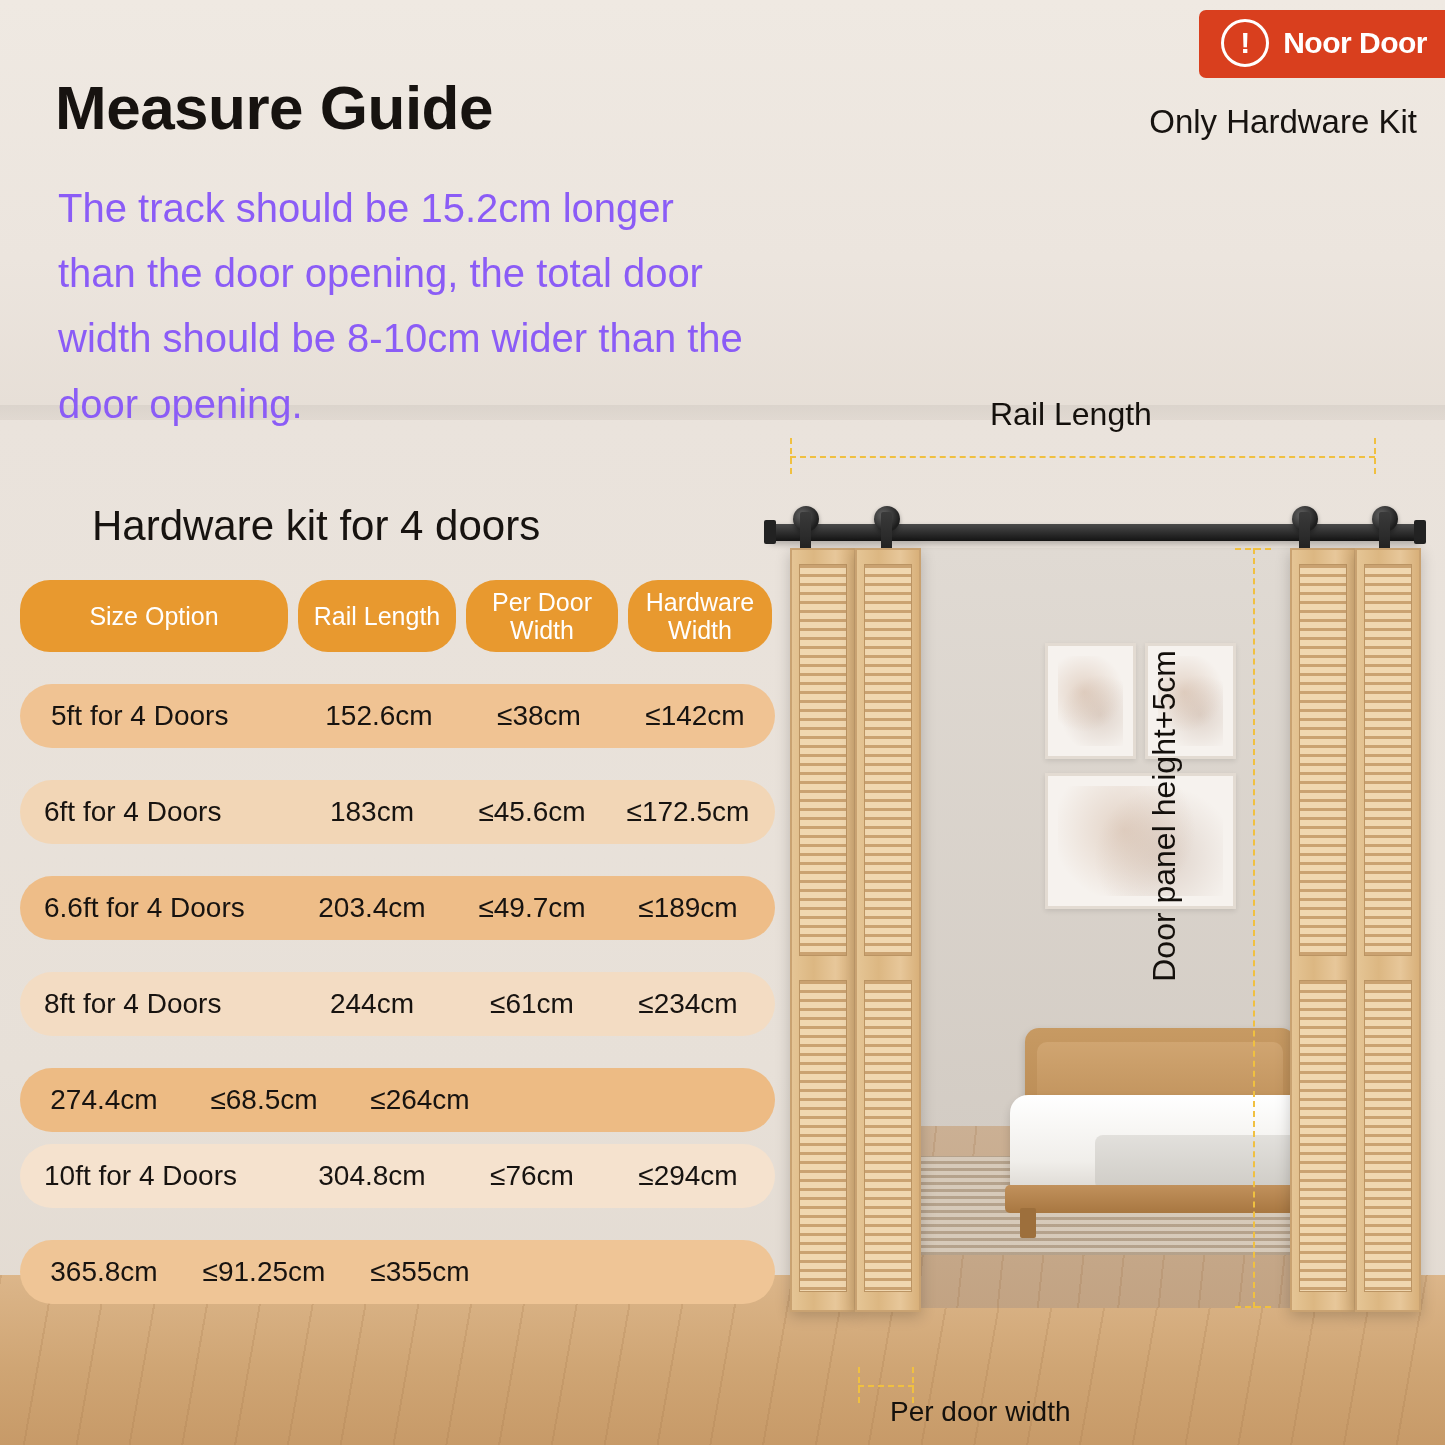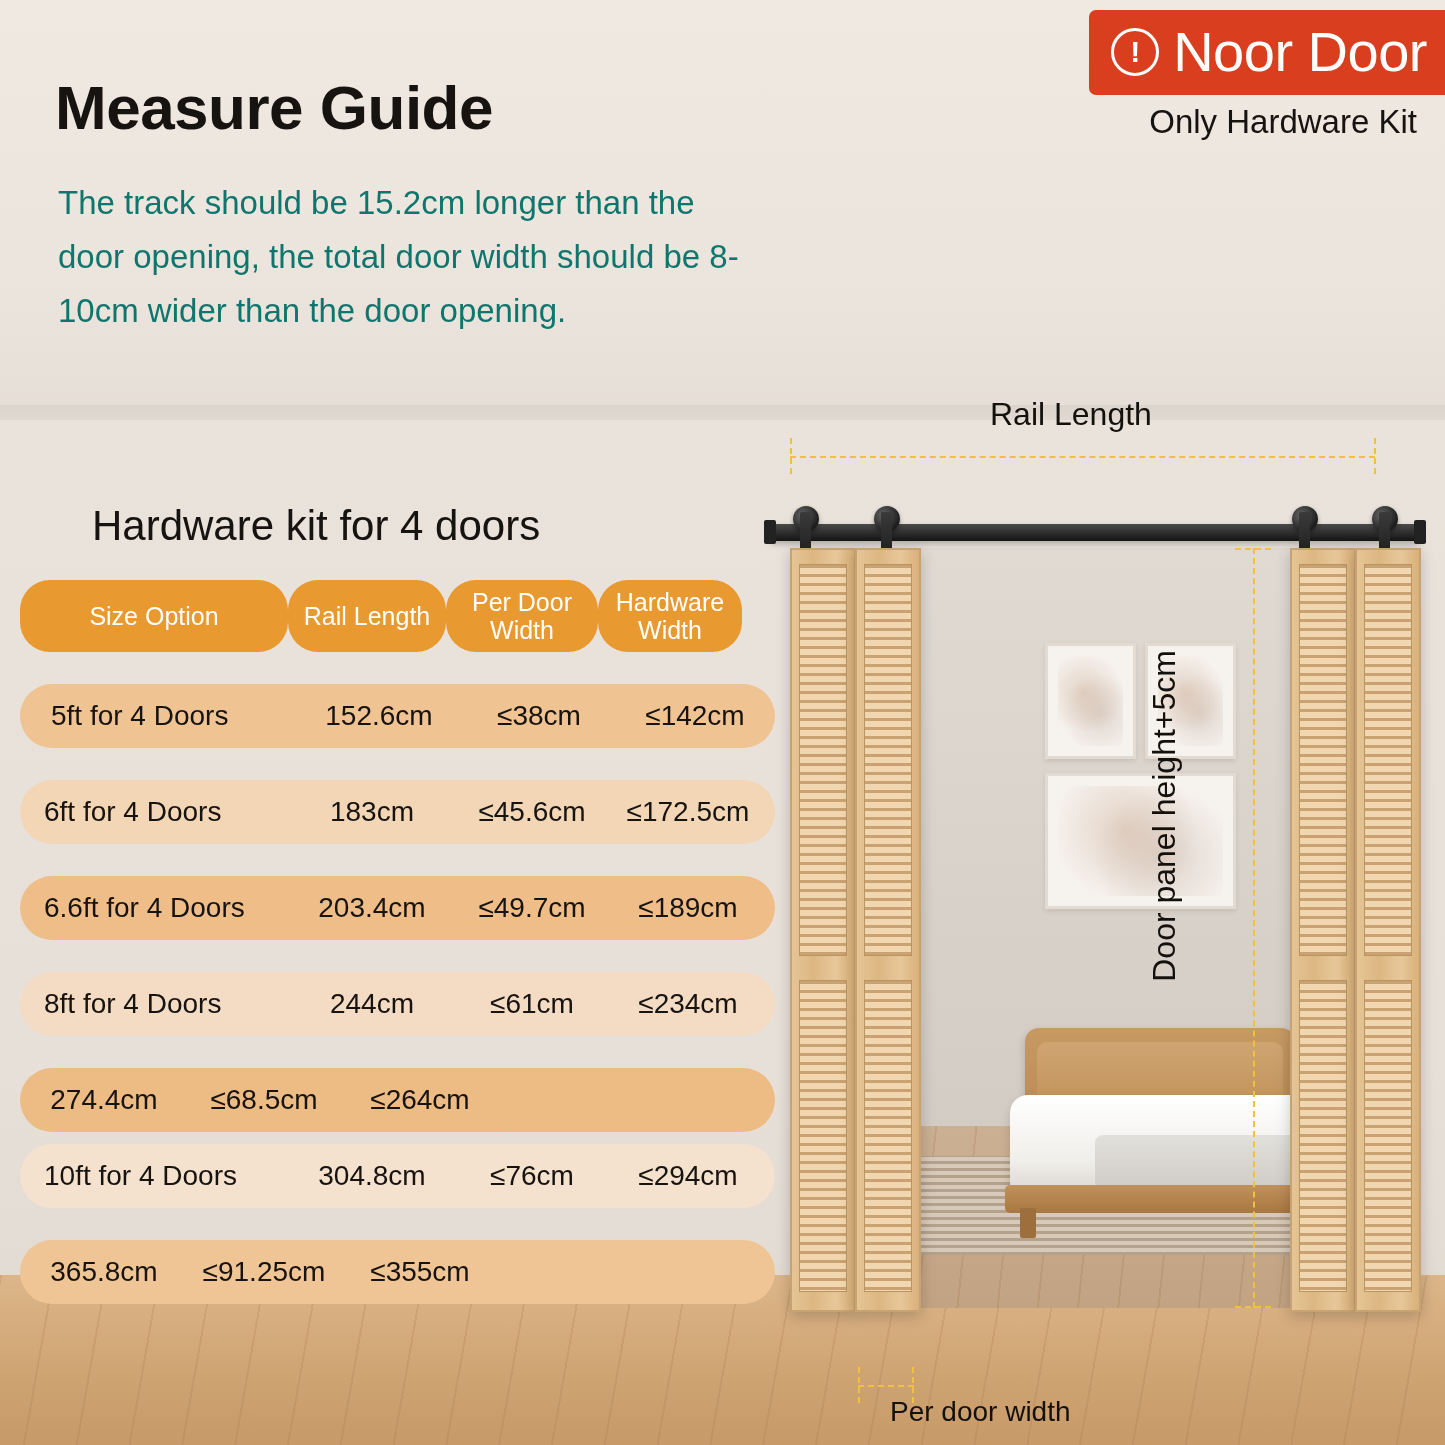--- a/index.html
+++ b/index.html
@@ -208,23 +208,23 @@
     left: 55px; top: 72px;
     font-size: 62px;
     font-weight: bold;
     color: #171310;
     letter-spacing: -0.5px;
   }
   .intro {
     position: absolute;
     left: 58px; top: 176px;
     width: 690px;
-    font-size: 33px;
+    font-size: 40px;
     line-height: 1.63;
-    color: #0f766e;
+    color: #8b5cf6;
   }
   .kit-title {
     position: absolute;
     left: 92px; top: 502px;
     font-size: 42px;
     color: #171310;
   }
 
   
   .brand {
@@ -232,22 +232,22 @@
     right: 0; top: 10px;
     background: #d93f1e;
     color: #fff;
     padding: 9px 18px 11px 22px;
     border-radius: 7px 0 0 7px;
     display: flex;
     align-items: center;
     gap: 14px;
   }
   .brand-name {
-    font-size: 56px;
-    font-weight: normal;
+    font-size: 30px;
+    font-weight: bold;
     letter-spacing: -0.5px;
     text-align: right;
   }
   .brand-icon {
     width: 42px; height: 42px;
     border: 3px solid #fff;
     border-radius: 50%;
     display: flex;
     align-items: center;
     justify-content: center;
@@ -263,20 +263,21 @@
   }
 
   
   .table {
     position: absolute;
     left: 20px; top: 580px;
     width: 755px;
   }
   .thead {
     display: flex;
+    gap: 10px;
   }
   .th {
     background: #e8992f;
     color: #fff;
     border-radius: 30px;
     display: flex;
     align-items: center;
     justify-content: center;
     text-align: center;
     font-size: 25px;

